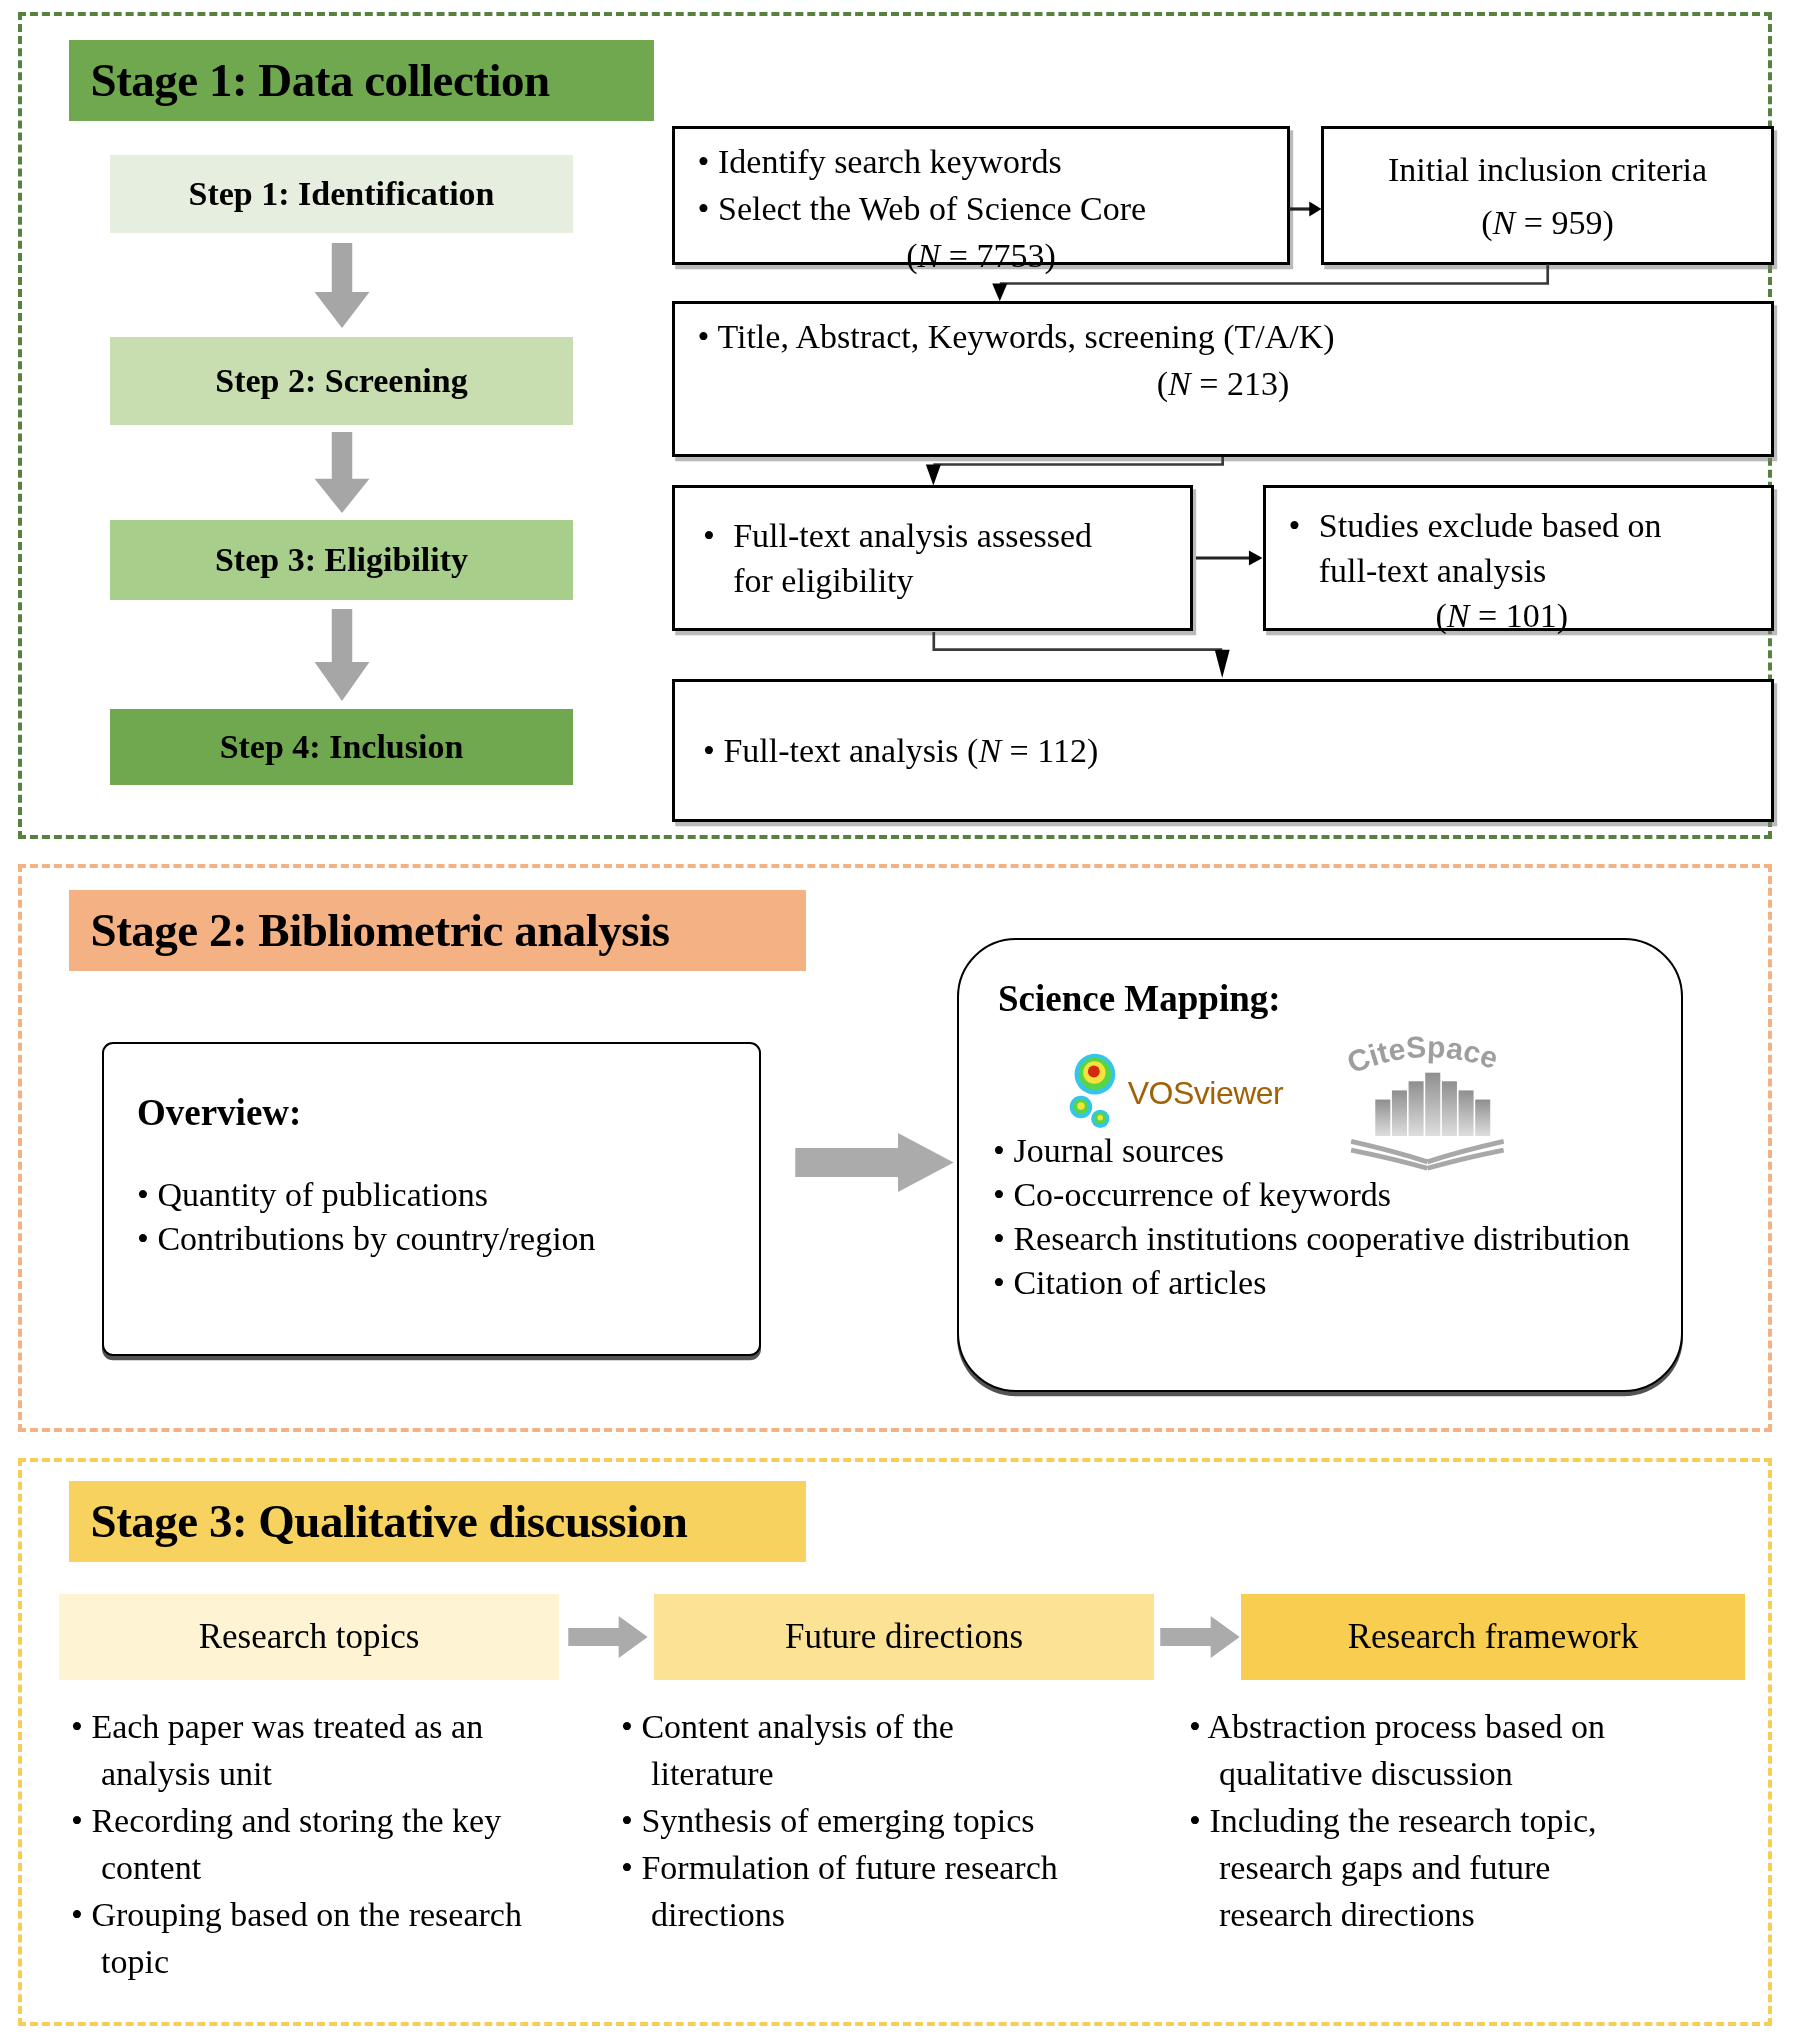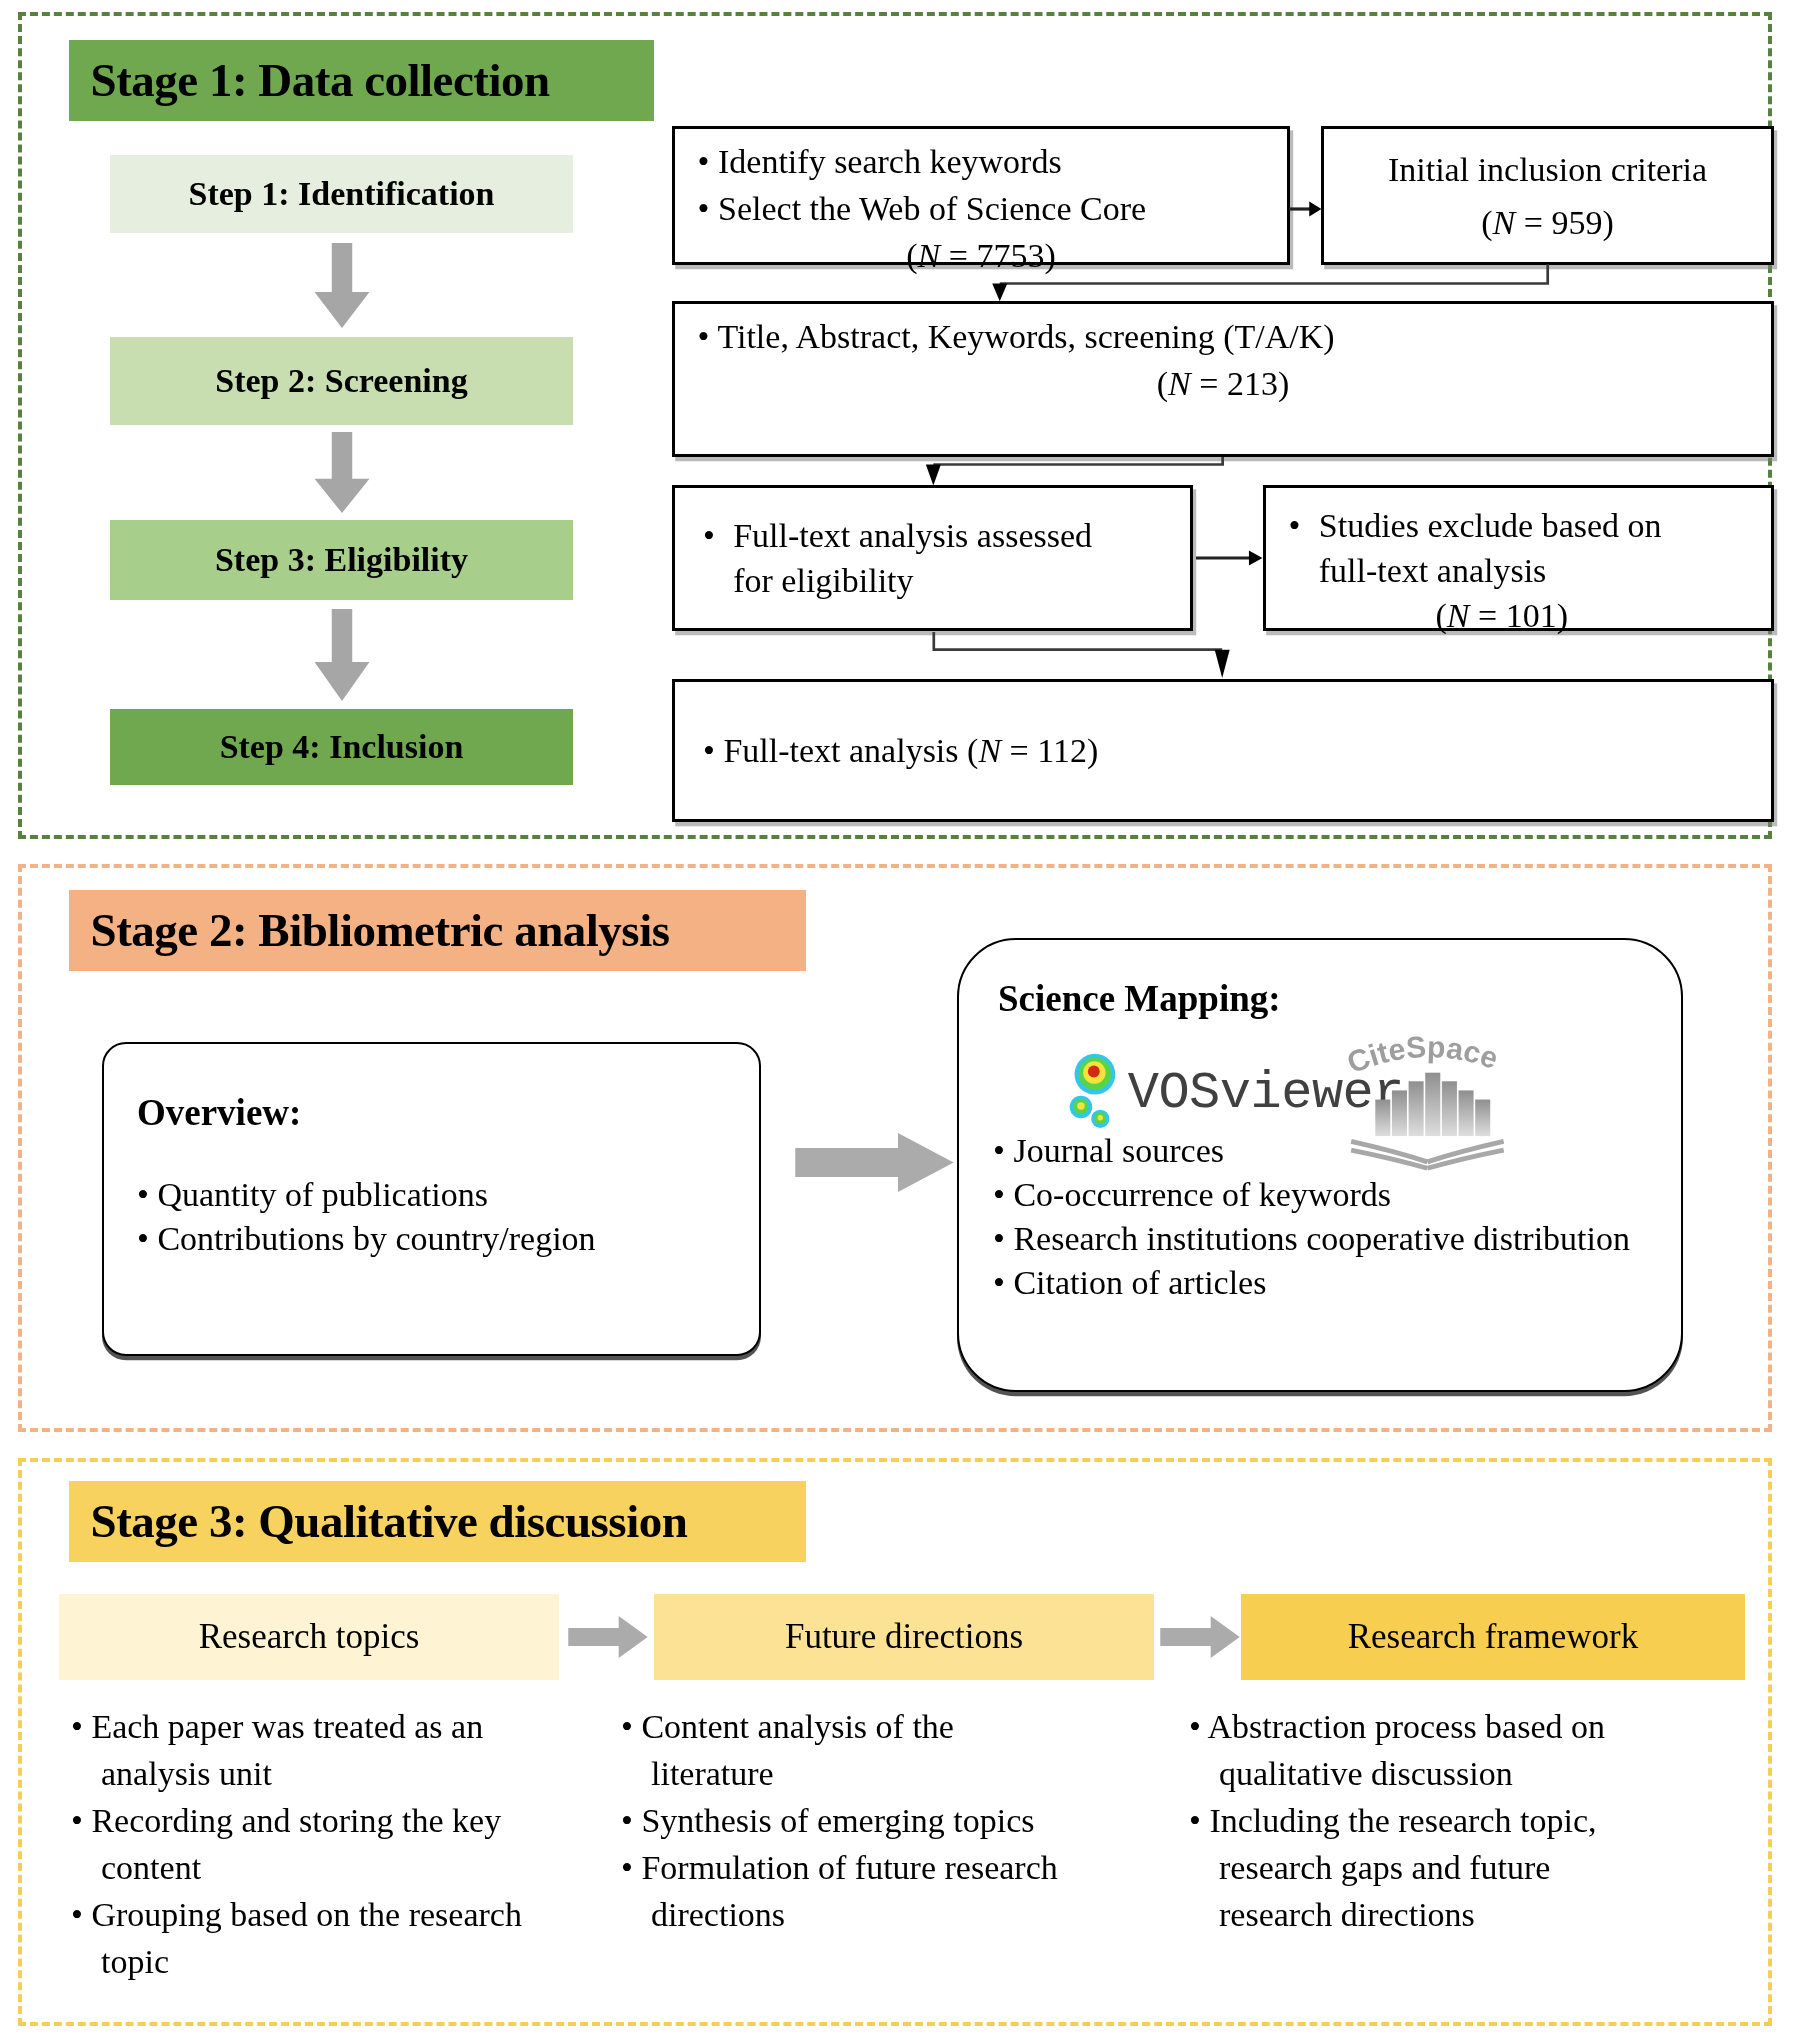--- a/index.html
+++ b/index.html
@@ -44,30 +44,30 @@
   .hang2{line-height:45px;}
   .brow{display:flex;gap:18.3px;}
   .brow .bdot{line-height:45px;}
 
   
   .garrow{position:absolute;}
 
   
   .rbox{position:absolute;background:#fff;border:2.7px solid #000;border-radius:59px;
         box-shadow:0 4.3px 0 rgba(40,40,40,0.8);box-sizing:border-box;}
-  .ovbox{left:102px;top:1042px;width:659px;height:314px;border-radius:24px;}
+  .ovbox{left:102px;top:1042px;width:659px;height:314px;border-radius:11px;}
   .scbox{left:957px;top:938px;width:726px;height:454px;padding-left:24px;}
   .panel-heading{position:absolute;font-weight:bold;font-size:37px;white-space:nowrap;}
   .plist{position:absolute;list-style:none;margin:0;padding:0;font-size:34px;}
   .plist li{padding-left:32px;text-indent:-32px;line-height:44px;}
   .plist li.just{text-align:justify;}
 
   
   .voslogo{position:absolute;left:108px;top:110px;display:flex;align-items:center;gap:9.7px;}
-  .voslabel{font-family:Liberation Mono, monospace;font-size:52px;color:#404040;letter-spacing:-0.5px;}
+  .voslabel{font-family:Liberation Sans, sans-serif;font-size:32px;color:#a16207;letter-spacing:-0.5px;}
 
   
   .colhead{position:absolute;top:1594px;height:86px;display:flex;align-items:center;justify-content:center;
            font-size:35px;}
   .ch1{left:59px;width:500px;background:#FEF4D3;}
   .ch2{left:654px;width:500px;background:#FBE294;}
   .ch3{left:1241px;width:504px;background:#F8CE50;}
   .colul{position:absolute;top:1703px;list-style:none;margin:0;padding:0;font-size:34px;}
   .colul li{padding-left:30px;text-indent:-30px;line-height:47px;}
   .cu1{left:71px;width:457px;}

